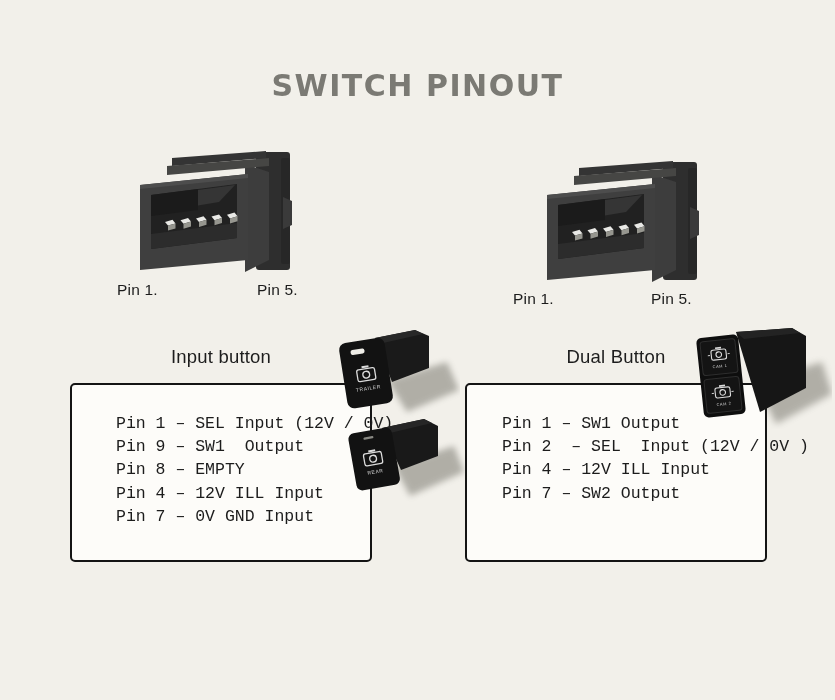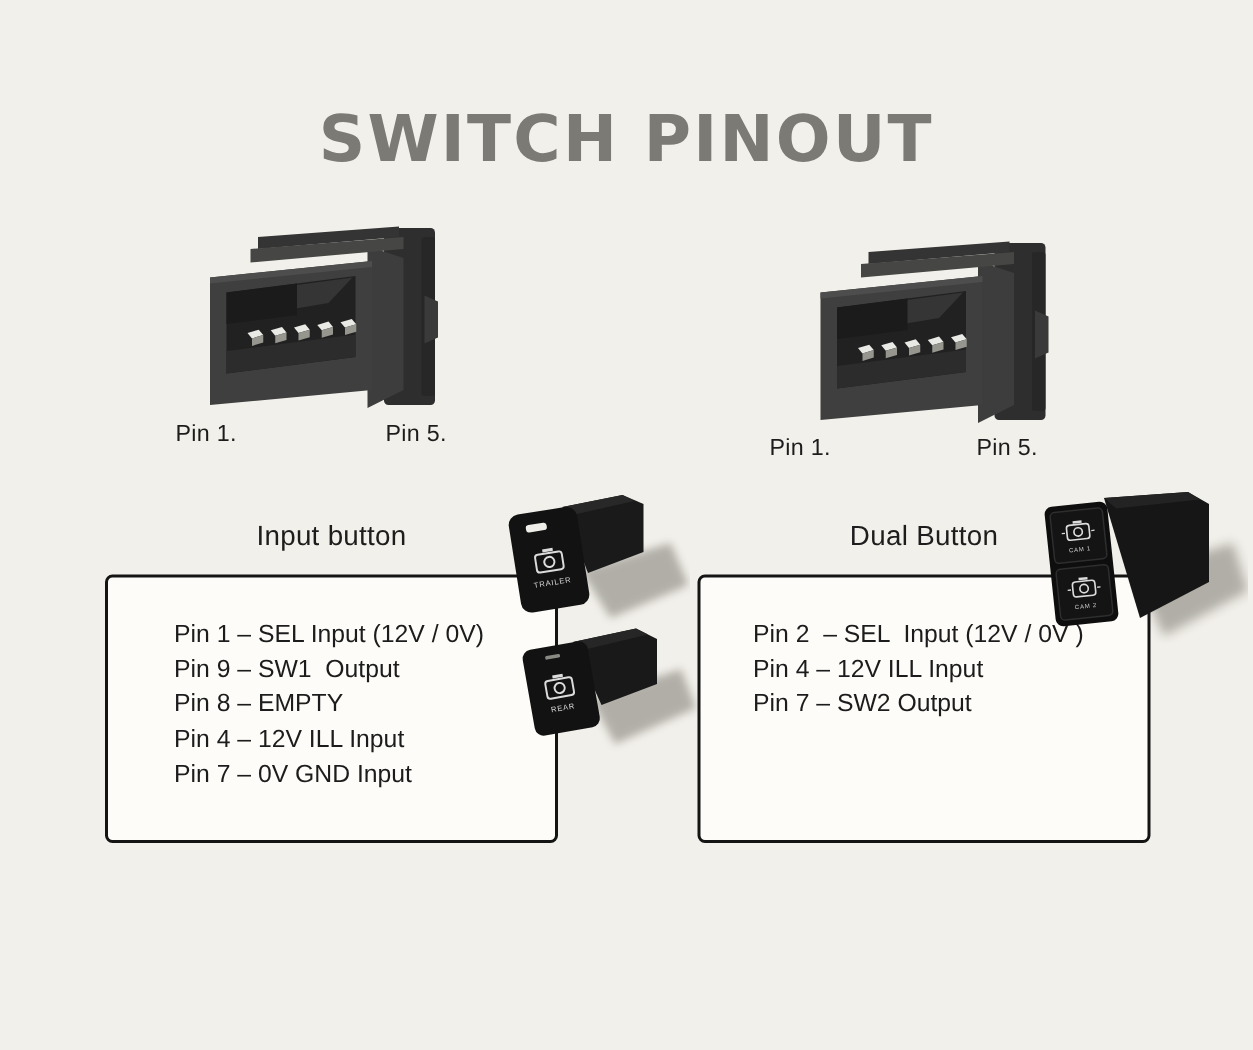--- a/index.html
+++ b/index.html
@@ -11,21 +11,21 @@
     overflow:hidden;
     color:#1c1c1c;
   }
   .stage{position:absolute;left:0;top:0;width:835px;height:700px;}
 
   .title{
     position:absolute;left:0;top:68px;width:835px;
     text-align:center;
     font-family:"DejaVu Sans", sans-serif;
     font-weight:800;
-    font-size:43px;
+    font-size:30px;
     letter-spacing:1.5px;
     color:#7b7a74;
   }
 
   .connector{position:absolute;width:175px;height:140px;}
   .connector-left{left:123px;top:142px;}
   .connector-right{left:530px;top:152px;}
 
   .pin-label{
     position:absolute;
@@ -60,20 +60,21 @@
   .box-right{left:465px;top:383px;}
 
   .pin-list{position:absolute;top:27px;}
   .box-left .pin-list{left:44px;}
   .box-right .pin-list{left:35px;}
   .pin-line{
     font-size:16.5px;
     line-height:23.2px;
     white-space:pre;
     color:#1c1c1c;
+    font-family:Liberation Mono, monospace;
   }
 
   .switch-btn{position:absolute;}
   .btn-trailer{left:335px;top:328px;width:125px;height:90px;}
   .btn-rear{left:346px;top:414px;width:120px;height:88px;}
   .btn-dual{left:692px;top:324px;width:140px;height:105px;}
 
   svg text{font-family:"Liberation Sans", sans-serif;}
 </style>
 </head>
@@ -162,20 +163,21 @@
       <div class="pin-line">Pin 9 – SW1  Output</div>
       <div class="pin-line">Pin 8 – EMPTY</div>
       <div class="pin-line">Pin 4 – 12V ILL Input</div>
       <div class="pin-line">Pin 7 – 0V GND Input</div>
     </div>
   </div>
 
   <div class="section-heading sh-right">Dual Button</div>
   <div class="pin-box box-right">
     <div class="pin-list">
+      <div class="pin-line">Pin 1 – SW1 Output</div>
       <div class="pin-line">Pin 2  – SEL  Input (12V / 0V )</div>
       <div class="pin-line">Pin 4 – 12V ILL Input</div>
       <div class="pin-line">Pin 7 – SW2 Output</div>
     </div>
   </div>
 
   <svg class="switch-btn btn-trailer" viewBox="0 0 125 90">
     <defs>
         <filter id="sh1" x="-40%" y="-40%" width="180%" height="180%">
           <feGaussianBlur stdDeviation="3"></feGaussianBlur>

